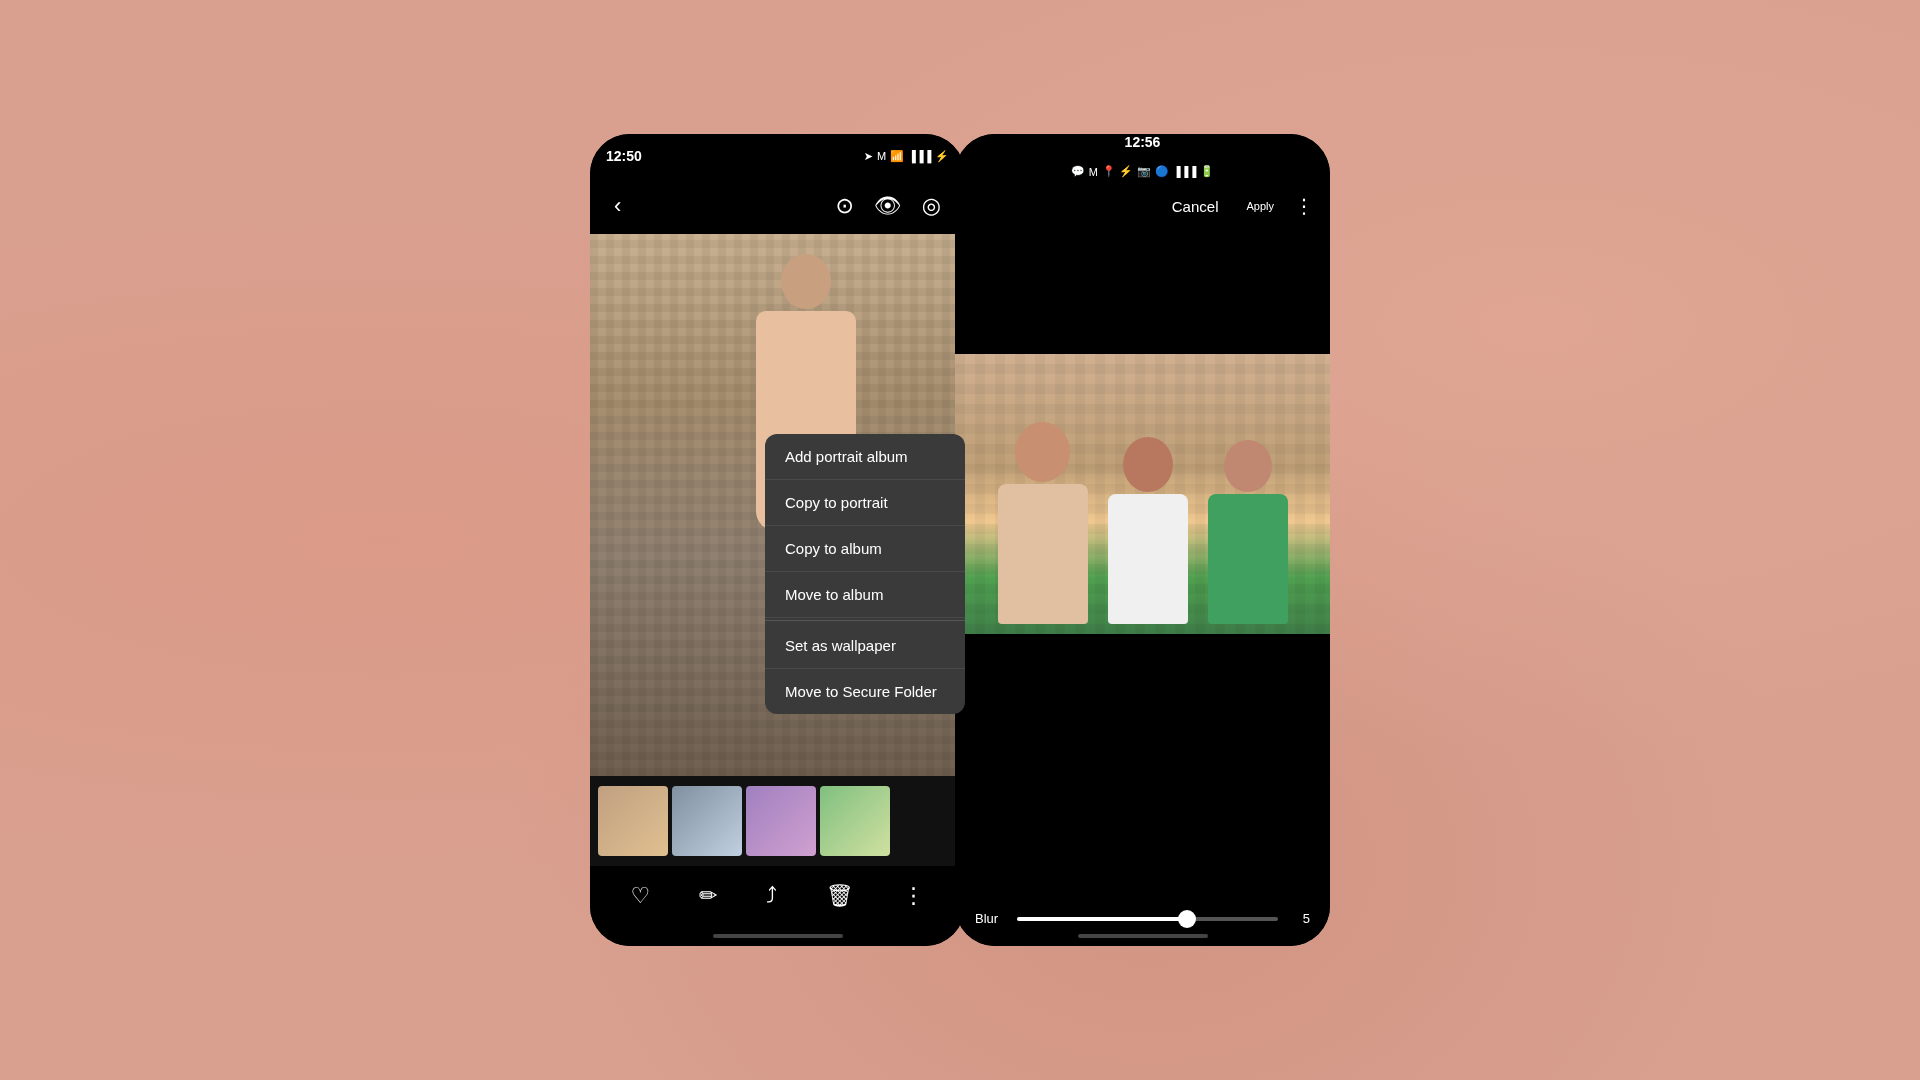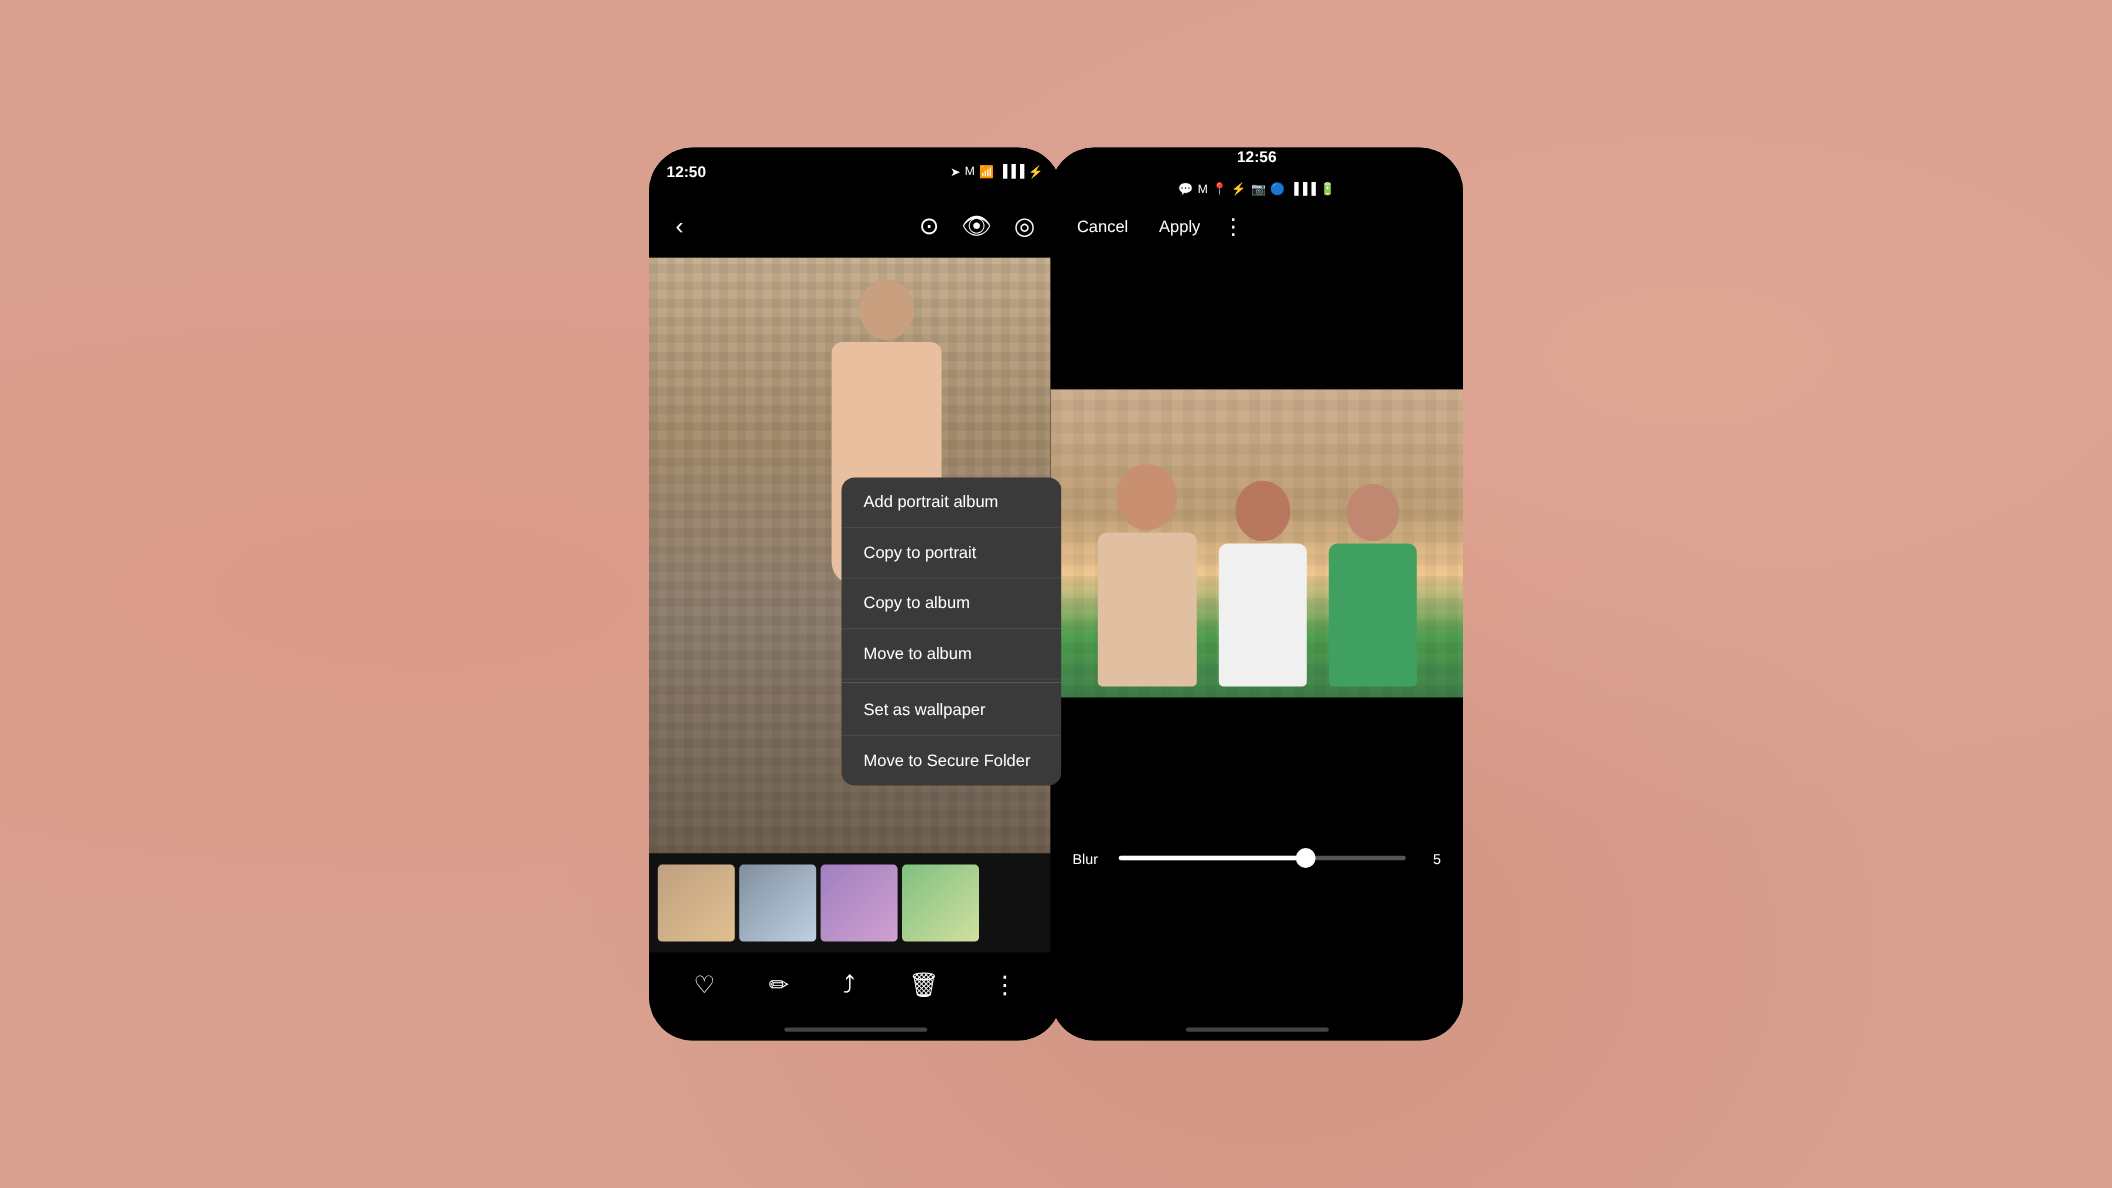--- a/index.html
+++ b/index.html
@@ -256,35 +256,36 @@
       padding: 0 16px;
       flex-shrink: 0;
       flex-direction: column;
     }
 
     .phone-2-header {
       height: 56px;
       background: #000;
       display: flex;
       align-items: center;
+      justify-content: flex-end;
       padding: 0 16px;
       gap: 20px;
       flex-shrink: 0;
     }
 
     .header-btn {
       color: #fff;
       font-size: 15px;
       cursor: pointer;
       padding: 4px 8px;
     }
 
     .apply-btn {
       color: #fff;
-      font-size: 15px;
+      font-size: 11px;
       font-weight: 500;
       cursor: pointer;
     }
 
     .more-icon {
       color: #fff;
       font-size: 20px;
       cursor: pointer;
     }
 
@@ -341,21 +342,21 @@
     .gp-body {
       border-radius: 8px 8px 4px 4px;
     }
 
     
     .black-bottom {
       flex: 1;
       background: #000;
       display: flex;
       flex-direction: column;
-      justify-content: center;
+      justify-content: flex-end;
       padding: 0 20px;
       gap: 12px;
     }
 
     .blur-row {
       display: flex;
       align-items: center;
       gap: 12px;
     }
 

